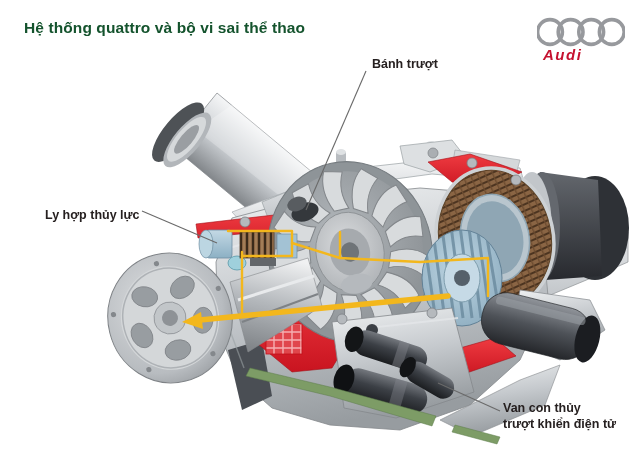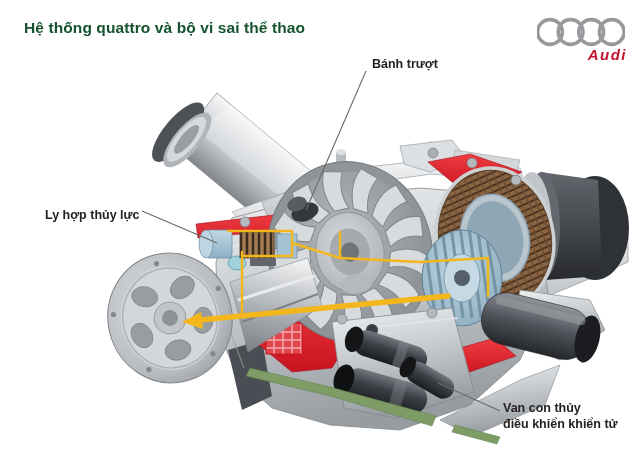--- a/index.html
+++ b/index.html
@@ -5,21 +5,21 @@
   html,body{margin:0;padding:0;}
   body{
     width:640px;height:452px;position:relative;overflow:hidden;background:#ffffff;
     font-family:"Liberation Sans","DejaVu Sans",sans-serif;
   }
   .stage{position:absolute;left:0;top:0;width:640px;height:452px;}
   .title{
     position:absolute;left:24px;top:19px;font-size:15.5px;font-weight:bold;
     color:#14532d;letter-spacing:0.1px;white-space:nowrap;
   }
-  .logo{position:absolute;left:537px;top:16px;width:90px;text-align:right;}
+  .logo{position:absolute;left:537px;top:16px;width:90px;text-align:left;}
   .logo .rings{display:block;width:88px;height:32px;}
   .logo .word{
     margin-top:0px;margin-left:6px;font-size:15px;font-weight:bold;font-style:italic;
     color:#c51230;letter-spacing:1.5px;line-height:14px;
   }
   .callout{
     position:absolute;font-size:12.5px;font-weight:bold;color:#262020;
     white-space:nowrap;line-height:16px;
   }
   .callout-gear{left:372px;top:56px;}
@@ -329,14 +329,14 @@
 <div class="callout callout-gear">
   <span>Bánh trượt</span>
 </div>
 
 <div class="callout callout-clutch">
   <span>Ly hợp thủy lực</span>
 </div>
 
 <div class="callout callout-valve">
   <div>Van con thủy</div>
-  <div>điều khiển khiển tử</div>
+  <div>trượt khiển điện tử</div>
 </div>
 
 </body></html>

